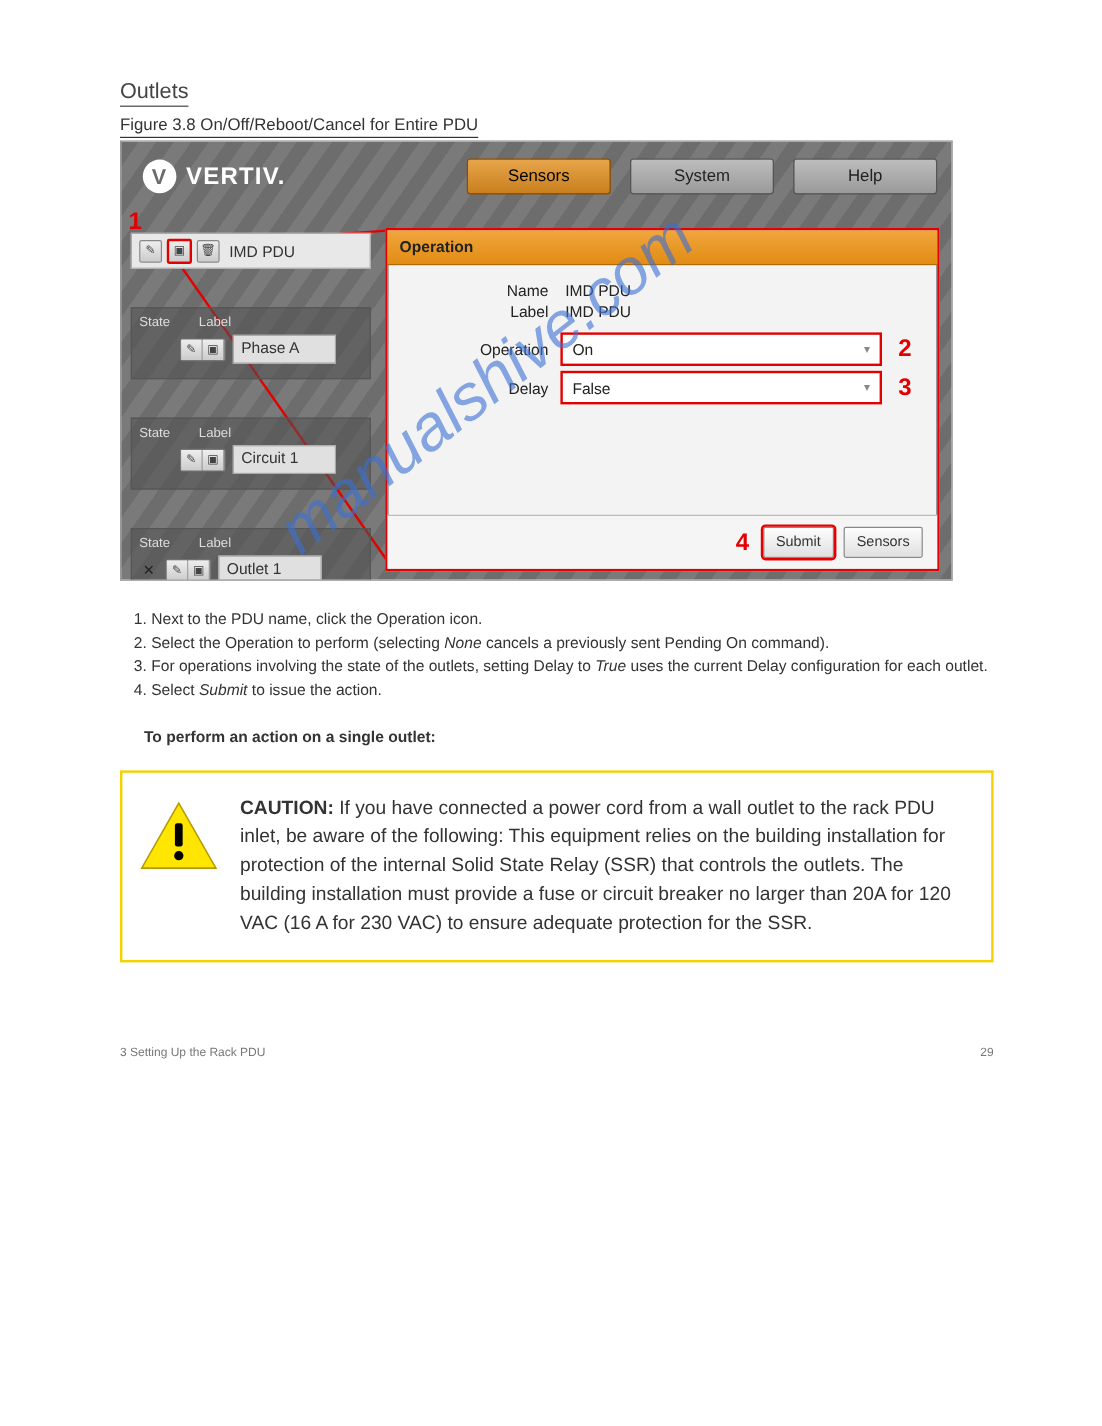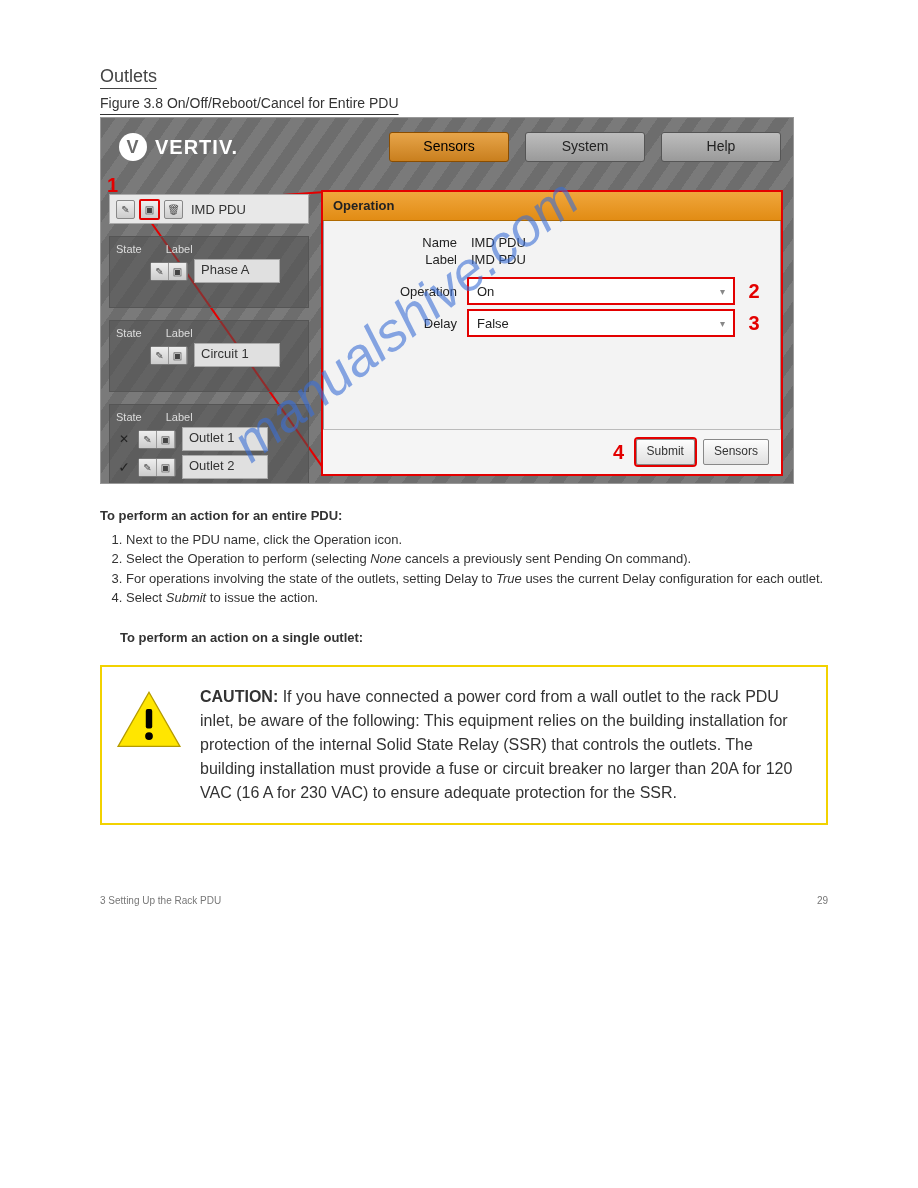--- a/index.html
+++ b/index.html
@@ -119,24 +119,24 @@
     background: linear-gradient(#eee,#ccc);
     border: 1px solid #888;
     border-radius: 2px;
     display:flex;align-items:center;justify-content:center;
     font-size:10px;color:#444;
   }
   .mini-icon.active-red {
     border: 2px solid #e30000;
   }
   .lp-block {
-    margin-top: 12px;
+    margin-top: 32px;
     background: rgba(80,80,80,0.55);
     border: 1px solid #555;
-    padding: 6px 6px 24px 6px;
+    padding: 6px 6px 12px 6px;
   }
   .lp-head {
     display: flex;
     font-size: 11px;
     color: #ddd;
     gap: 24px;
     margin-bottom: 4px;
   }
   .lp-line {
     display: flex;
@@ -435,21 +435,20 @@
         <span class="callout-n">4</span>
         <span class="btn red-box">Submit</span>
         <span class="btn">Sensors</span>
       </div>
     </div>
 
     <div class="watermark">manualshive.com</div>
   </div>
 
   <div class="steps">
-    <div style="font-weight:bold;">To perform an action for an entire PDU:</div>
     <ol>
       <li>Next to the PDU name, click the Operation icon.</li>
       <li>
         <span>Select the Operation to perform (selecting </span><span class="ital">None</span><span> cancels a previously sent Pending On command).</span>
       </li>
       <li>
         <span>For operations involving the state of the outlets, setting Delay to </span><span class="ital">True</span><span> uses the current Delay configuration for each outlet.</span>
       </li>
       <li>
         <span>Select </span><span class="ital">Submit</span><span> to issue the action.</span>

